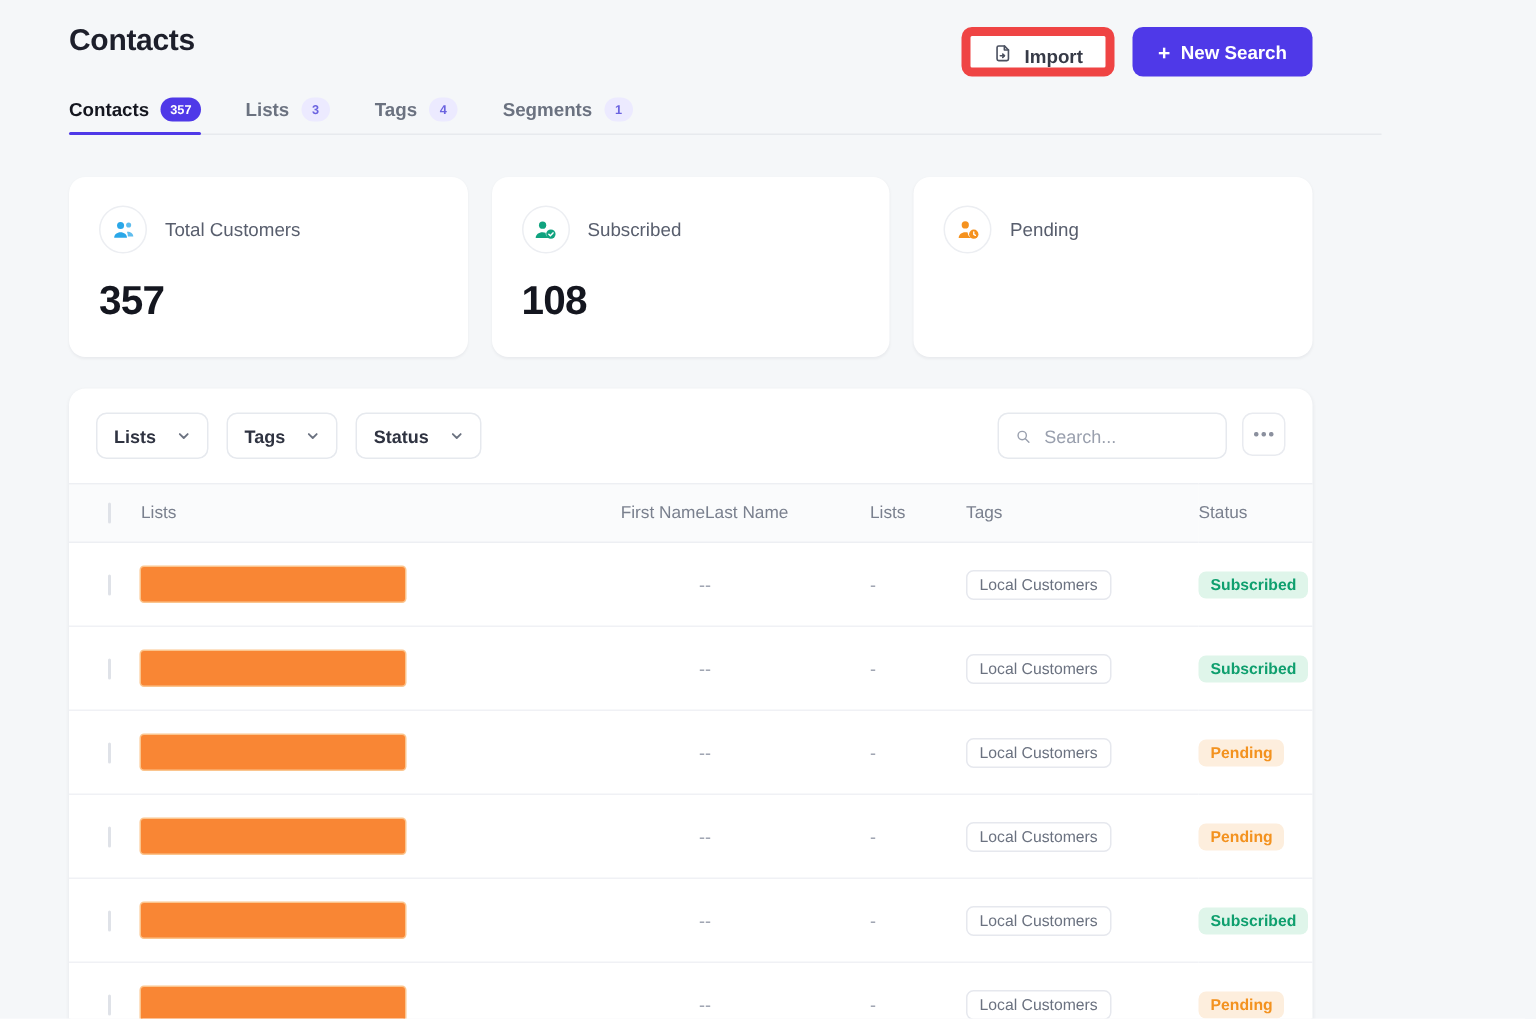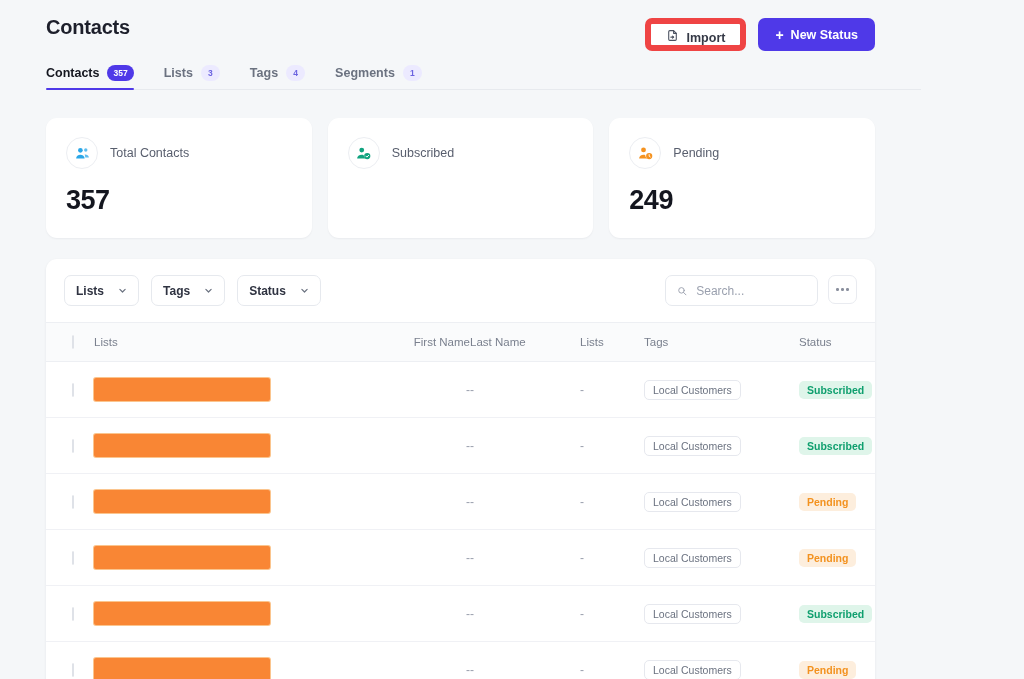--- a/index.html
+++ b/index.html
@@ -174,21 +174,21 @@
               <path d="M14 3v5h5"></path>
               <path d="M9 15h5"></path>
                 <path d="M12 13l2 2-2 2"></path>
             </svg>
           </span>
           <span>Import</span>
         </button>
 
         <button class="btn-new">
           <span class="plus-glyph">+</span>
-          <span>New Status</span>
+          <span>New Search</span>
         </button>
       </div>
     </div>
 
     <div class="tabs">
       <div class="tab active">
         <span>Contacts</span>
         <span class="tab-badge">357</span>
       </div>
       <div class="tab">
@@ -211,53 +211,53 @@
     <div class="stat-card">
       <div class="stat-head">
         <span class="stat-icon">
           <svg width="17" height="17" viewBox="0 0 24 24" fill="#2aa7e8">
             <circle cx="9" cy="7.5" r="3.3"></circle>
             <path d="M3 19c0-3.1 2.7-5.2 6-5.2s6 2.1 6 5.2z"></path>
             <circle cx="16.6" cy="7" r="2.4" opacity=".75"></circle>
             <path d="M15 13.4c2.9-.3 6 1.4 6 4.4h-5.1c0-1.7-.4-3.2-.9-4.4z" opacity=".75"></path>
           </svg>
         </span>
-        <span class="stat-label">Total Contacts</span>
+        <span class="stat-label">Total Customers</span>
       </div>
       <div class="stat-value">357</div>
     </div>
 
     <div class="stat-card">
       <div class="stat-head">
         <span class="stat-icon">
           <svg width="17" height="17" viewBox="0 0 24 24" fill="#10a37f">
             <circle cx="9.5" cy="7.2" r="3.4"></circle>
             <path d="M3 19.2c0-3.2 2.9-5.4 6.5-5.4 1 0 2 .2 2.8.5a5.6 5.6 0 0 0 3.2 4.9z"></path>
             <circle cx="17.3" cy="15.6" r="4.4"></circle>
             <path d="M15.4 15.7l1.4 1.4 2.5-2.6" stroke="#ffffff" stroke-width="1.4" fill="none" stroke-linecap="round"></path>
           </svg>
         </span>
         <span class="stat-label">Subscribed</span>
       </div>
+      <div class="stat-value">108</div>
     </div>
 
 
     <div class="stat-card">
       <div class="stat-head">
         <span class="stat-icon">
           <svg width="17" height="17" viewBox="0 0 24 24" fill="#f5921f">
             <circle cx="9.2" cy="7" r="3.4"></circle>
             <path d="M3 19.2c0-3.2 2.8-5.4 6.2-5.4.8 0 1.6.1 2.3.3a5.7 5.7 0 0 0 3.3 5.1z"></path>
             <circle cx="17.2" cy="15.7" r="4.4"></circle>
             <path d="M17.2 13.6v2.2l1.5 1" stroke="#ffffff" stroke-width="1.3" fill="none" stroke-linecap="round"></path>
           </svg>
         </span>
         <span class="stat-label">Pending</span>
       </div>
-      <div class="stat-value">249</div>
     </div>
   </div>
 
   <div class="panel">
 
     <div class="toolbar">
       <div class="filters">
         <button class="filter-btn">
           <span>Lists</span>
           <svg class="chev" viewBox="0 0 12 12" fill="none" stroke="#6b7280" stroke-width="1.6" stroke-linecap="round" stroke-linejoin="round">

